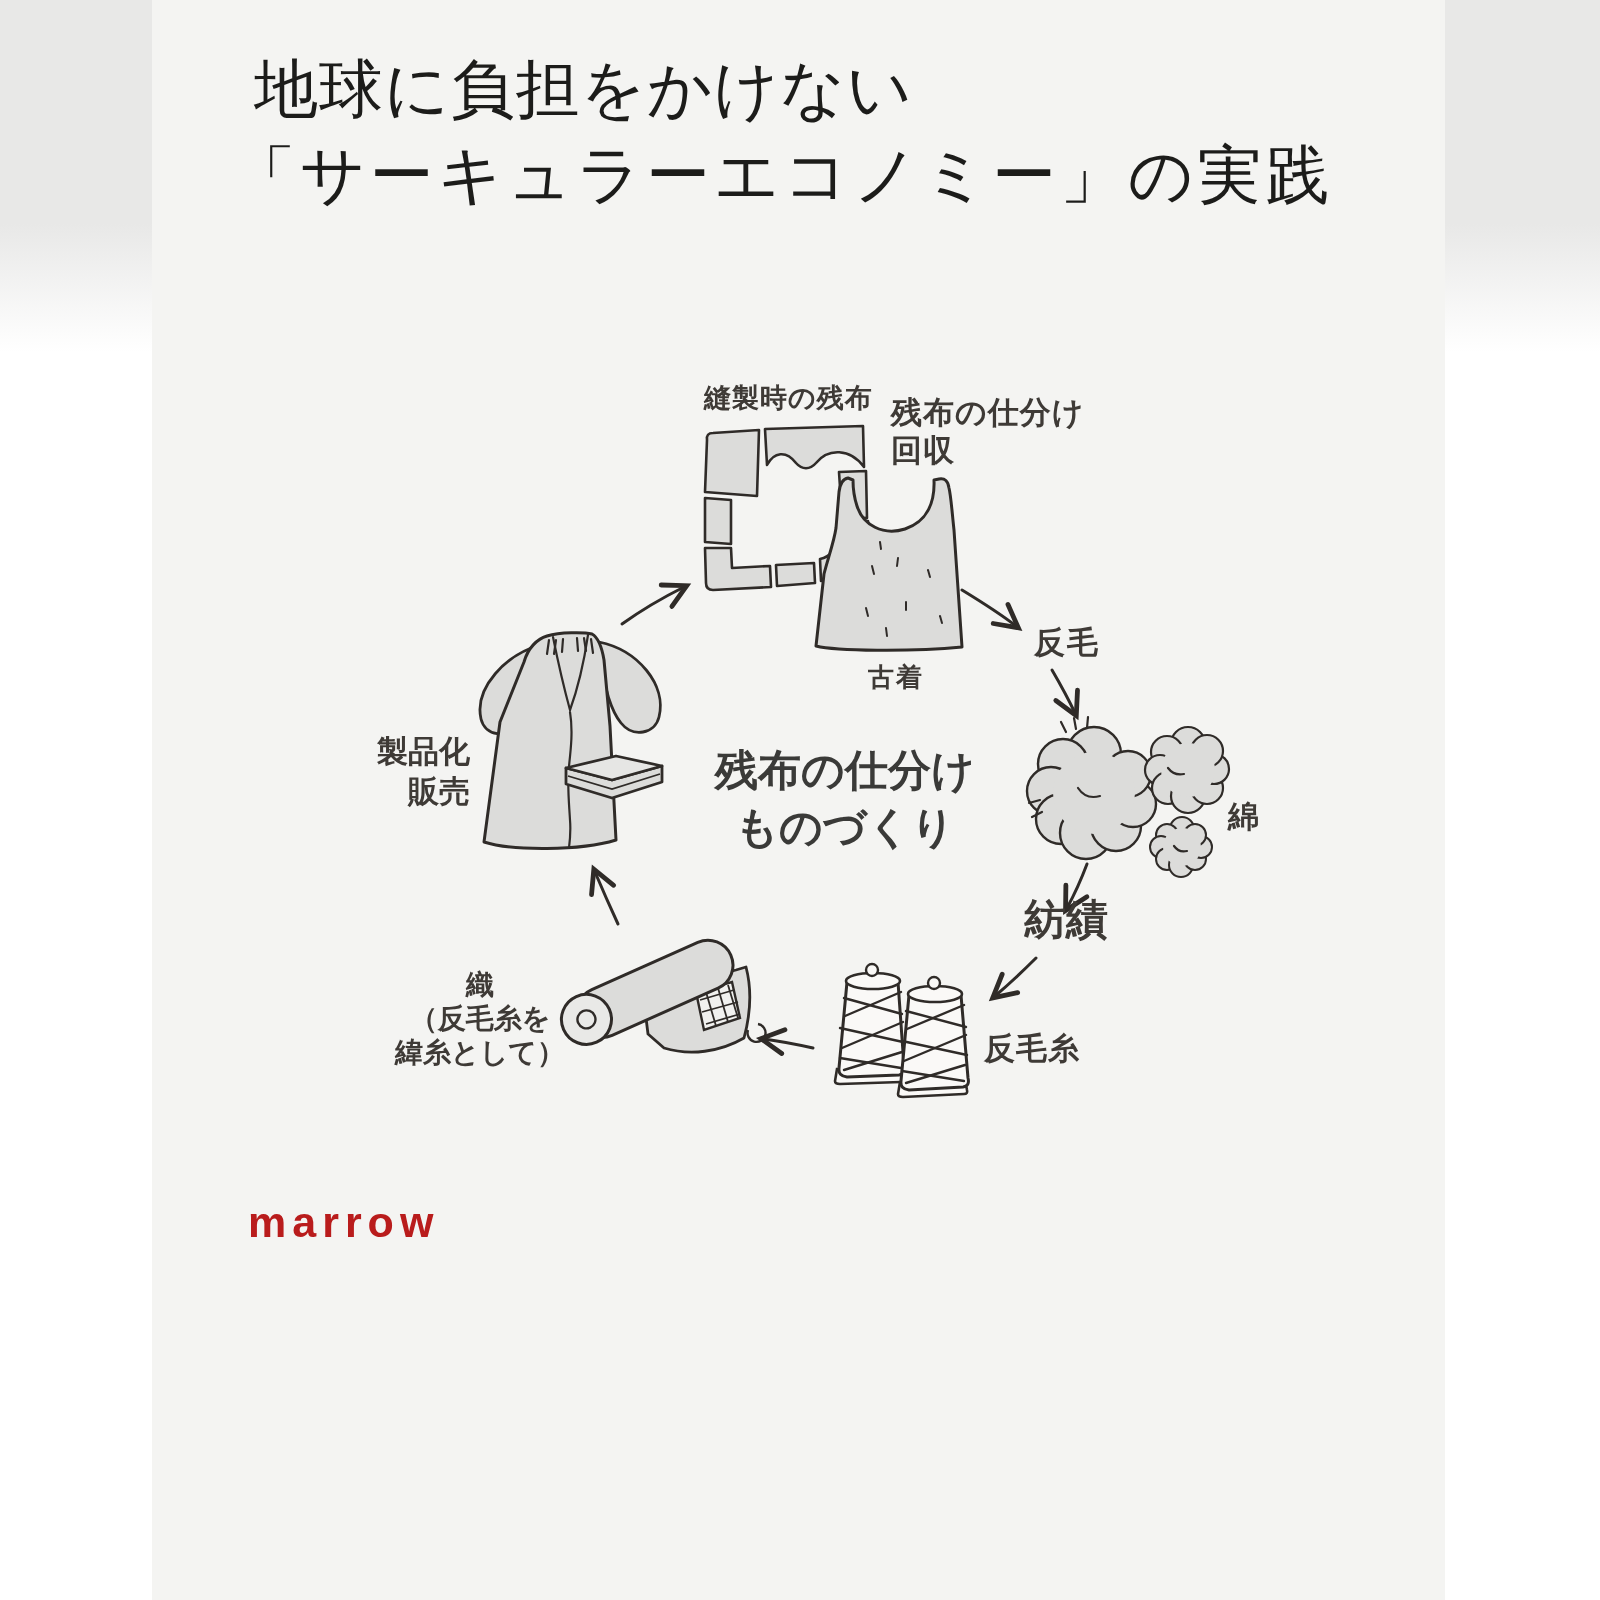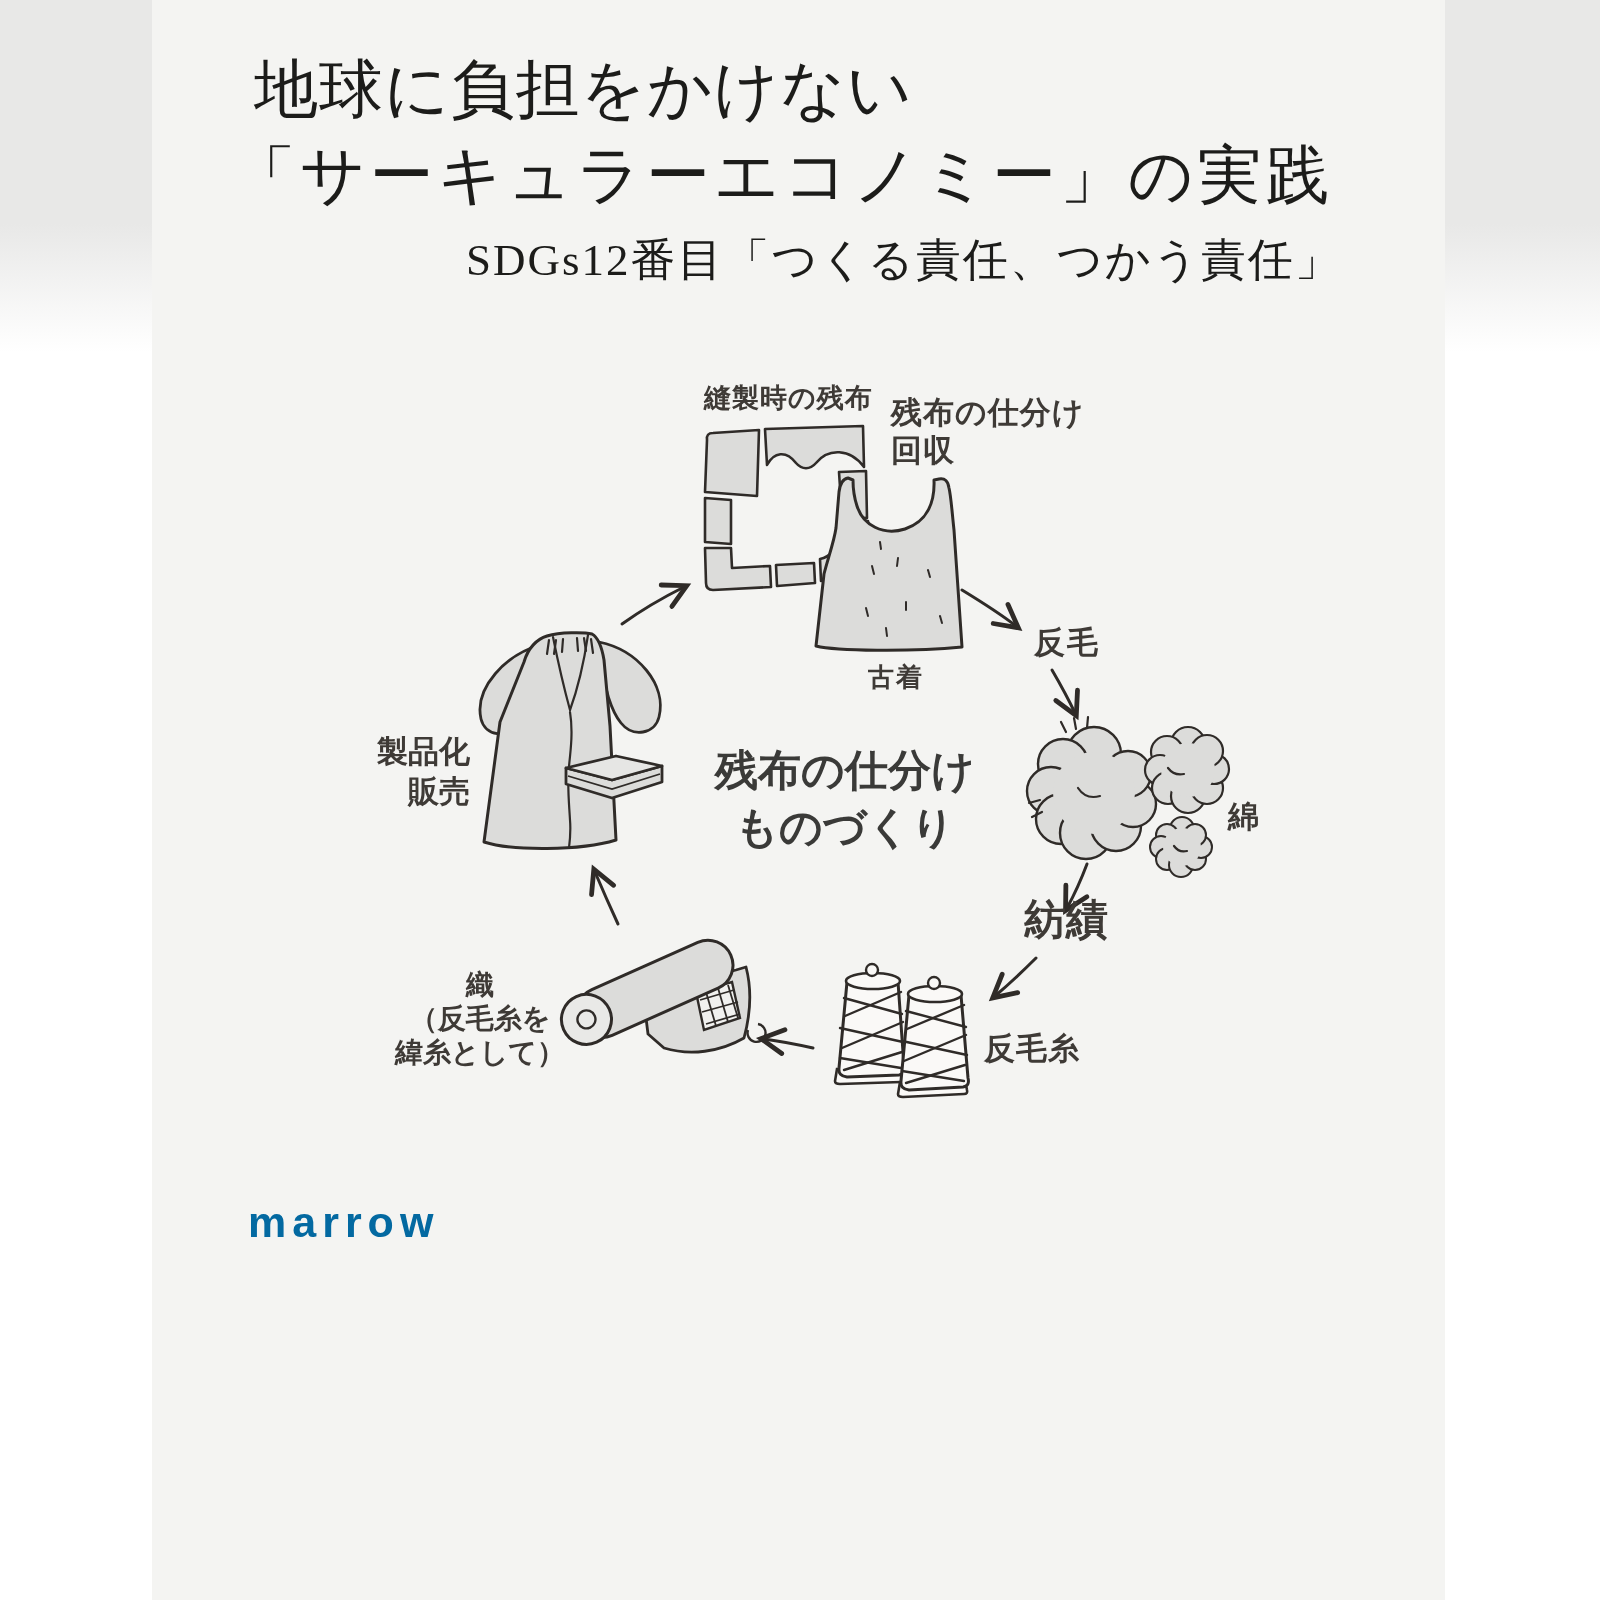--- a/index.html
+++ b/index.html
@@ -26,37 +26,36 @@
   .lab-usedclothes { left:518px; top:290px; font-size:26px; letter-spacing:2px; }
   .lab-garnetting { left:684px; top:252px; font-size:31px; letter-spacing:2px;text-align:center; }
   .lab-cotton { left:878px; top:426px; font-size:31px; }
   .lab-spinning { left:674px; top:522px; font-size:42px; }
   .lab-yarn { left:634px; top:658px; font-size:31px; letter-spacing:1px; }
   .lab-weaving { left:30px; top:598px; width:200px; text-align:center; font-size:28px; line-height:34px; }
   .lab-product { left:4px; top:362px; width:116px; text-align:right; font-size:31px; line-height:40px; }
   .center-caption { position:absolute; left:330px; top:372px; width:330px; text-align:center;
     color:#3a3a38; font-size:43px; line-height:57px; font-weight:600; white-space:pre-line; }
 
-  .marrow-heading { position:absolute; left:96px; top:1198px; color:#0369a1;
+  .marrow-heading { position:absolute; left:96px; top:1198px; color:#b91c1c;
     font-size:43px; font-weight:bold; letter-spacing:6px; }
   .marrow-paragraph { position:absolute; left:96px; top:1262px; width:1110px; color:#252320;
     font-size:32px; line-height:46px; letter-spacing:1px; white-space:pre-line; }
 </style>
 </head>
 <body>
 
 <div class="page">
   <div class="side-strip side-left"></div>
   <div class="side-strip side-right"></div>
 
   <div class="content">
 
     <div class="title-line title-1">地球に負担をかけない</div>
     <div class="title-line title-2">「サーキュラーエコノミー」の実践</div>
-    <div class="subtitle">SDGs12番目「つくる責任、つかう責任」</div>
 
     <div class="diagram">
 
       <svg width="940" height="820" viewBox="0 0 940 820">
         <defs>
           <marker id="ah" markerWidth="11" markerHeight="11" refX="8" refY="5.5" orient="auto">
             <path d="M1.5 1.5 L9 5.5 L1.5 9.5" fill="none" stroke="#2f2b28" stroke-width="1.6" stroke-linecap="round"></path>
           </marker>
         </defs>
 

